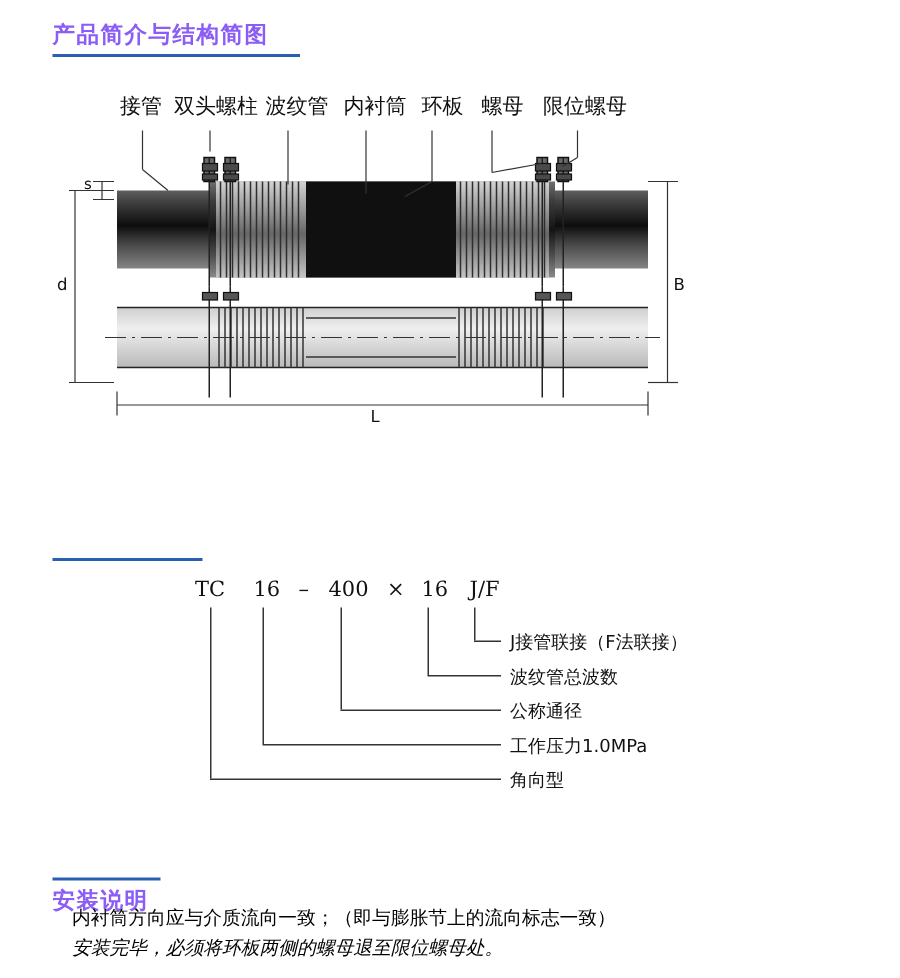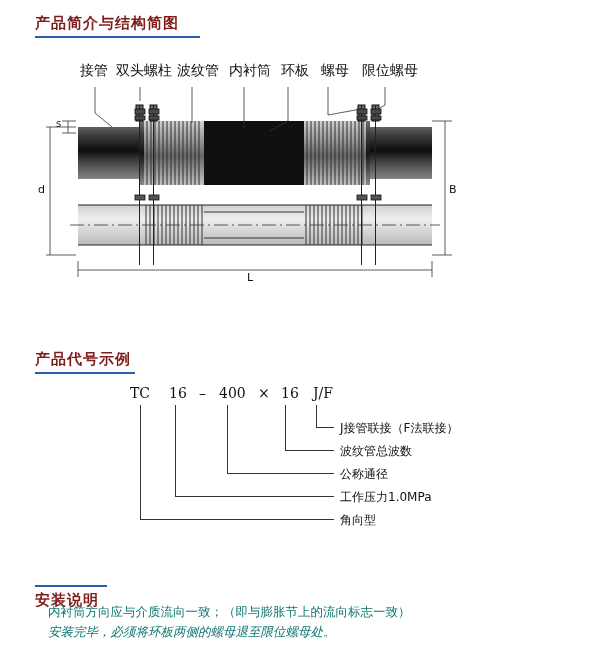--- a/index.html
+++ b/index.html
@@ -17,21 +17,21 @@
   }
   .page {
     position: relative;
     width: 600px;
     height: 652px;
   }
   .section-title {
     position: absolute;
     font-size: 15px;
     font-weight: bold;
-    color: #7f1d1d;
+    color: #8b5cf6;
     letter-spacing: 1px;
   }
   .title-underline {
     position: absolute;
     height: 2px;
     background: #2a5fb0;
   }
   
   .diagram {
     position: absolute;
@@ -78,21 +78,21 @@
   .codedesc {
     position: absolute;
     font-size: 12px;
     color: #111;
     white-space: nowrap;
   }
   
   .note {
     position: absolute;
     font-size: 12.5px;
-    color: #0f766e;
+    color: #000000;
     line-height: 20px;
     white-space: nowrap;
   }
 </style>
 </head>
 <body>
 
 <div class="page">
 
   <div class="section-title" style="left:35px; top:14px;">产品简介与结构简图</div>
@@ -297,21 +297,20 @@
     <div class="lbl" style="left:281px; top:-3px;">螺母</div>
     <div class="lbl" style="left:322px; top:-3px;font-family:Liberation Mono, monospace;">限位螺母</div>
 
     
     <div class="dimlbl" style="left:16px; top:53px; font-size:10px;">s</div>
     <div class="dimlbl" style="left:-2px; top:118px;">d</div>
     <div class="dimlbl" style="left:409px; top:118px;">B</div>
     <div class="dimlbl" style="left:207px; top:206px;">L</div>
   </div>
 
-  <div class="section-title" style="left:35px; top:350px;">产品代号示例</div>
   <div class="title-underline" style="left:35px; top:372px; width:100px;"></div>
 
   <div class="codewrap">
 
     <div class="codechar" style="left:130px; top:10px;">TC</div>
     <div class="codechar" style="left:169px; top:10px;">16</div>
     <div class="codechar" style="left:199px; top:10px;">–</div>
     <div class="codechar" style="left:219px; top:10px;">400</div>
     <div class="codechar" style="left:258px; top:10px;">×</div>
     <div class="codechar" style="left:281px; top:10px;">16</div>

